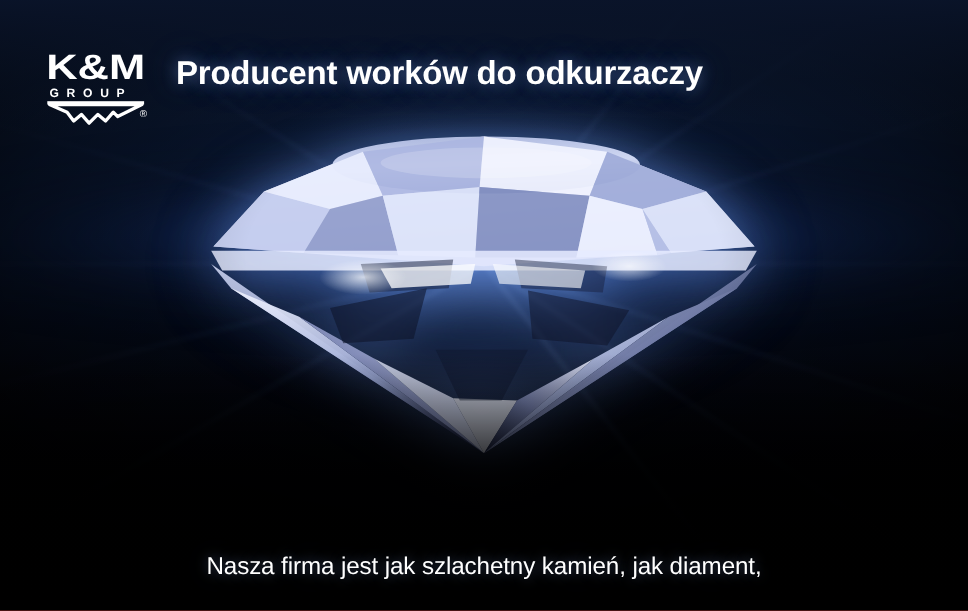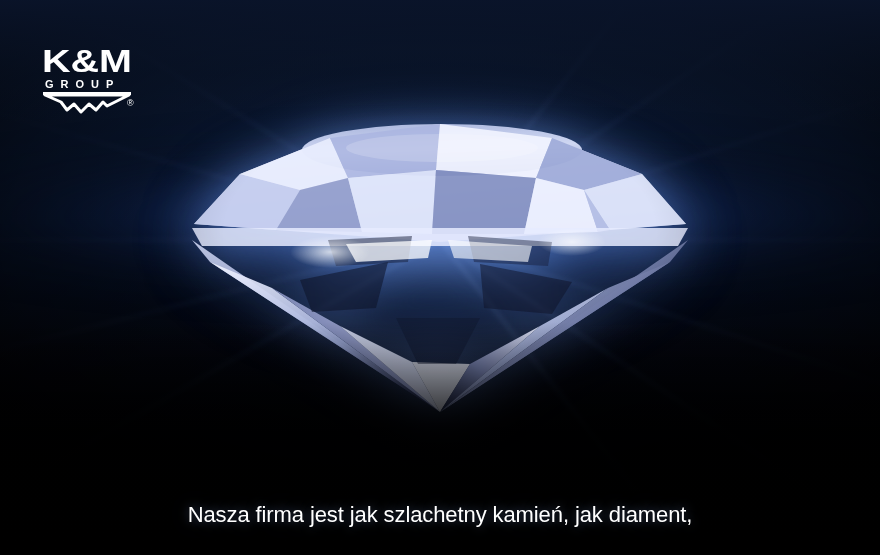--- a/index.html
+++ b/index.html
@@ -235,18 +235,19 @@
   <div id="logo">
     <svg viewBox="0 0 100 78" xmlns="http://www.w3.org/2000/svg">
       <text x="1" y="30" font-family="Liberation Sans, sans-serif" font-size="32" font-weight="bold" fill="#ffffff" textLength="90" lengthAdjust="spacingAndGlyphs">K&amp;M</text>
       <text x="4" y="46" font-family="Liberation Sans, sans-serif" font-size="11" font-weight="bold" fill="#ffffff" letter-spacing="7">GROUP</text>
       <rect x="2" y="50" width="88" height="3" fill="#ffffff"></rect>
       <path d="M4 53 L88 53 L66 64 L62 60 L55 68 L48 62 L40 70 L33 62 L26 68 L20 60 Z" fill="none" stroke="#ffffff" stroke-width="3" stroke-linejoin="round"></path>
       <text x="86" y="64" font-family="Liberation Sans, sans-serif" font-size="9" fill="#ffffff">®</text>
     </svg>
   </div>
 
+  <div id="headline">Producent worków do odkurzaczy</div>
 
   <div id="tagline">
     <span class="tline">Nasza firma jest jak szlachetny kamień, jak diament,</span>
   </div>
 
 </div>
 
 </body></html>

